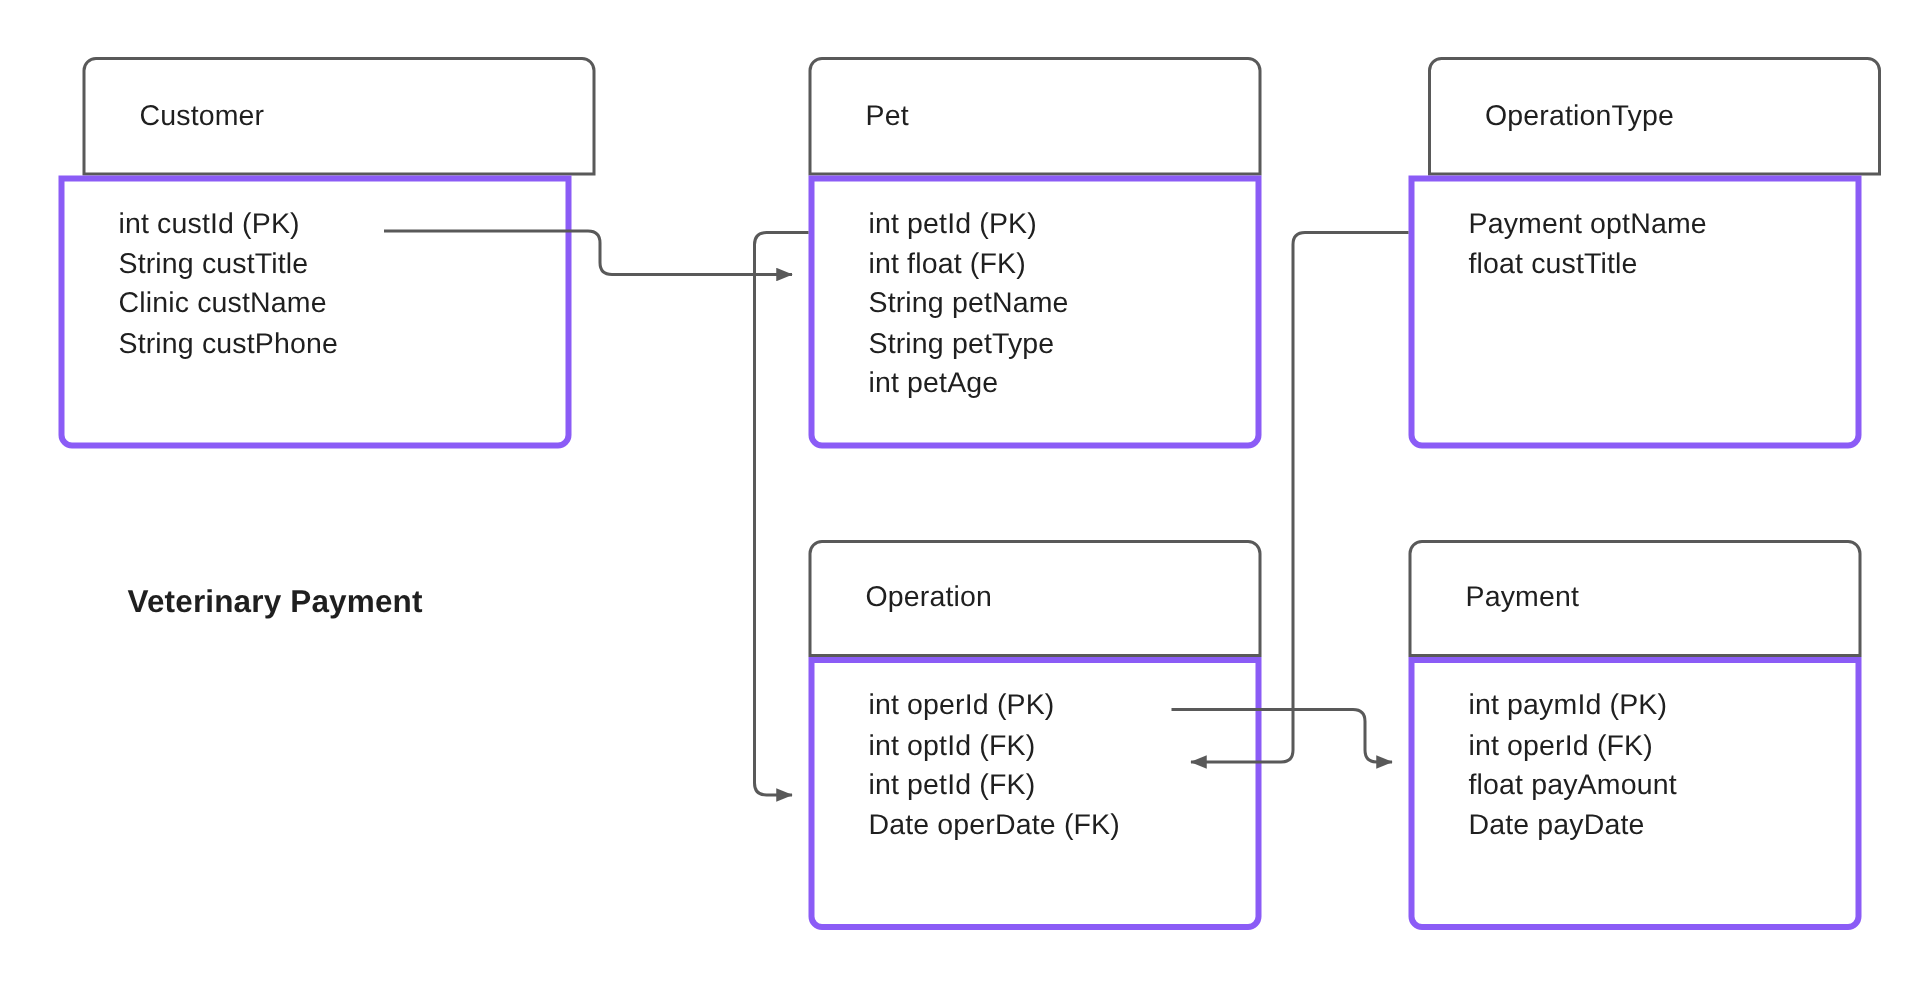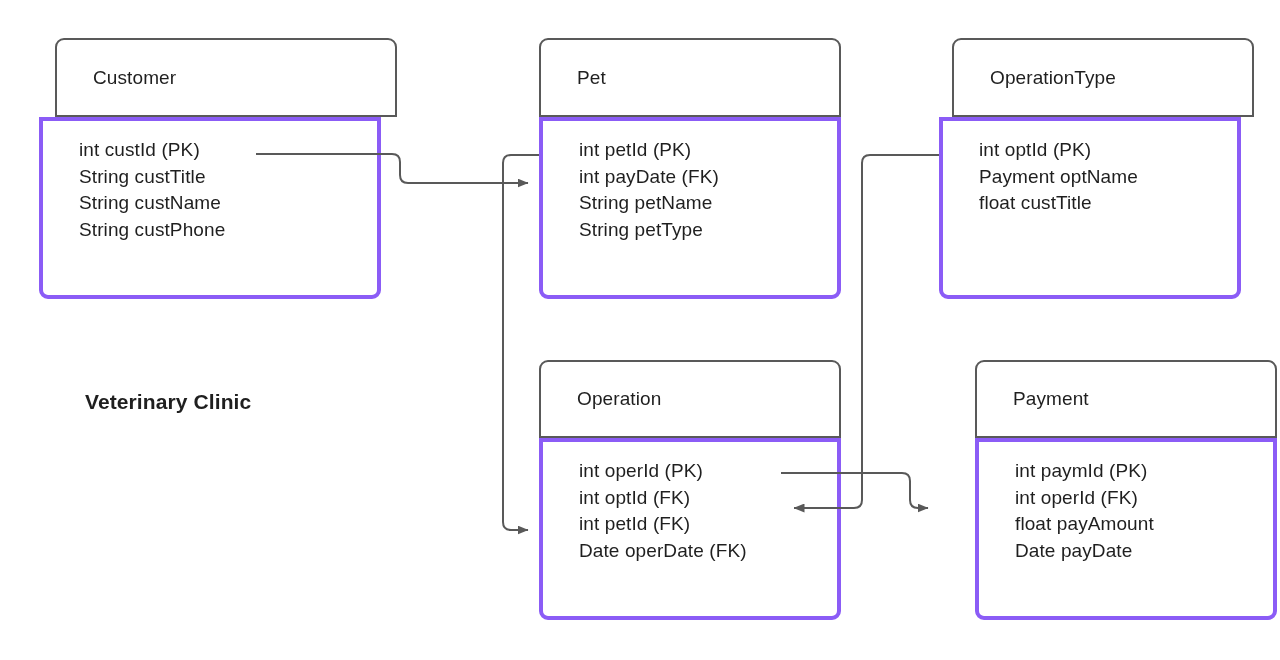--- a/index.html
+++ b/index.html
@@ -98,79 +98,79 @@
 
   <div id="entities">
       <div class="entity" style="left: 39px; top: 38px; width: 342px; height: 261px;">
         <div class="entity-header" style="height: 79px; margin-left: 16px;">
           <div class="entity-title">Customer</div>
         </div>
         <div class="entity-body" style="top: 79px; height: 182px;">
           <ul class="attr-list">
             <li class="attr-item">int custId (PK)</li>
             <li class="attr-item">String custTitle</li>
-            <li class="attr-item">String custName</li>
+            <li class="attr-item">Clinic custName</li>
             <li class="attr-item">String custPhone</li>
           </ul>
         </div>
       </div>
       <div class="entity" style="left: 539px; top: 38px; width: 302px; height: 261px; border-radius: 13px;">
         <div class="entity-header" style="height: 79px;">
           <div class="entity-title">Pet</div>
         </div>
         <div class="entity-body" style="top: 79px; height: 182px;">
           <ul class="attr-list">
             <li class="attr-item">int petId (PK)</li>
-            <li class="attr-item">int payDate (FK)</li>
+            <li class="attr-item">int float (FK)</li>
             <li class="attr-item">String petName</li>
             <li class="attr-item">String petType</li>
+            <li class="attr-item">int petAge</li>
           </ul>
         </div>
       </div>
       <div class="entity" style="left: 939px; top: 38px; width: 302px; height: 261px;">
         <div class="entity-header" style="height: 79px; margin-left: 13px;">
           <div class="entity-title">OperationType</div>
         </div>
         <div class="entity-body" style="top: 79px; height: 182px;">
           <ul class="attr-list">
-            <li class="attr-item">int optId (PK)</li>
             <li class="attr-item">Payment optName</li>
             <li class="attr-item">float custTitle</li>
           </ul>
         </div>
       </div>
       <div class="entity" style="left: 539px; top: 360px; width: 302px; height: 282px;">
         <div class="entity-header" style="height: 78px;">
           <div class="entity-title">Operation</div>
         </div>
         <div class="entity-body" style="top: 78px; height: 182px;">
           <ul class="attr-list">
             <li class="attr-item">int operId (PK)</li>
             <li class="attr-item">int optId (FK)</li>
             <li class="attr-item">int petId (FK)</li>
             <li class="attr-item">Date operDate (FK)</li>
           </ul>
         </div>
       </div>
-      <div class="entity" style="left: 939px; top: 360px; width: 302px; height: 260px; margin-left: 36px;">
+      <div class="entity" style="left: 939px; top: 360px; width: 302px; height: 260px;">
         <div class="entity-header" style="height: 78px;">
           <div class="entity-title">Payment</div>
         </div>
         <div class="entity-body" style="top: 78px; height: 182px;">
           <ul class="attr-list">
             <li class="attr-item">int paymId (PK)</li>
             <li class="attr-item">int operId (FK)</li>
             <li class="attr-item">float payAmount</li>
             <li class="attr-item">Date payDate</li>
           </ul>
         </div>
       </div>
     </div>
 
-  <div class="diagram-caption" id="caption" style="left: 85px; top: 390px;">Veterinary Clinic</div>
+  <div class="diagram-caption" id="caption" style="left: 85px; top: 390px;">Veterinary Payment</div>
 
   <svg id="connectors" viewBox="0 0 1280 660" xmlns="http://www.w3.org/2000/svg">
     <defs>
       <marker id="arrowhead" markerWidth="11" markerHeight="9" refX="10.5" refY="4.5" orient="auto" markerUnits="userSpaceOnUse">
         <path d="M 0 0 L 11 4.5 L 0 9 z" fill="#595959"></path>
       </marker>
     </defs>
     <g id="edges">
         <path class="edge-path" d="M 256 154 L 392 154 Q 400 154 400 162 L 400 175 Q 400 183 408 183 L 528 183" marker-end="url(#arrowhead)"></path>
         <path class="edge-path" d="M 539 155 L 511 155 Q 503 155 503 163 L 503 522 Q 503 530 511 530 L 528 530" marker-end="url(#arrowhead)"></path>

